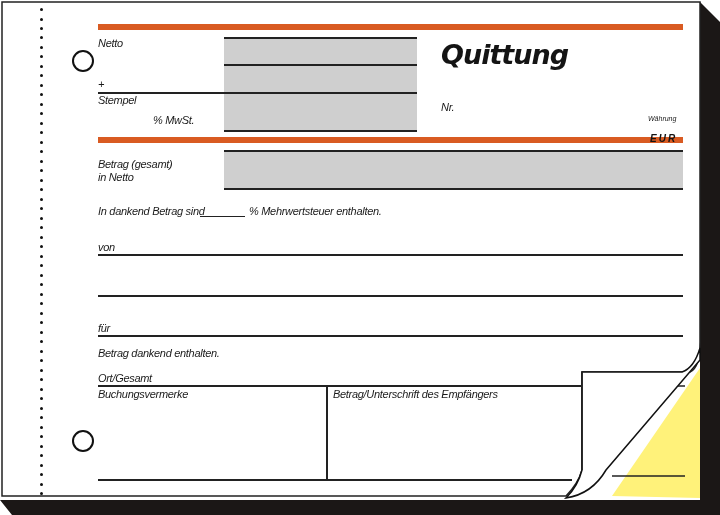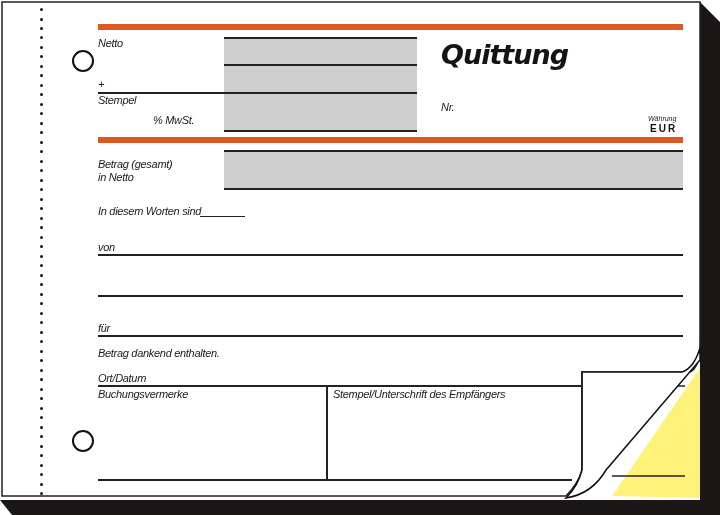--- a/index.html
+++ b/index.html
@@ -11,21 +11,21 @@
     .abs { position: absolute; }
     .txt { position: absolute; font-style: italic; font-size: 11px; color: #1a1a1a;
            font-family: "Liberation Sans", sans-serif; letter-spacing: -0.3px; white-space: nowrap; }
     .orange-bar { position: absolute; background: #d95b22; height: 6px; }
     .gray-box { position: absolute; background: #cfcfcf; }
     .hline { position: absolute; background: #222; height: 2px; }
     .vline { position: absolute; background: #222; width: 2px; }
     .title { position: absolute; font-family: "DejaVu Sans", sans-serif; font-weight: bold;
              font-style: italic; font-size: 27px; color: #141414; letter-spacing: -1px; }
     .eur { position: absolute; font-family: "Liberation Sans", sans-serif; font-weight: bold;
-           font-size: 10px; letter-spacing: 2px; color: #141414; }
+           font-style: italic; font-size: 10px; letter-spacing: 2px; color: #141414; margin-top: 10px; }
     .small { position: absolute; font-style: italic; font-size: 7px; color: #1a1a1a;
              font-family: "Liberation Sans", sans-serif; }
     .dot { position: absolute; width: 3px; height: 3px; border-radius: 50%; background: #111; left: 40px; }
     .hole { position: absolute; width: 22px; height: 22px; border: 2px solid #111; border-radius: 50%;
             box-sizing: border-box; }
     .underline-blank { position: absolute; height: 1px; background: #222; }
   </style>
 </head>
 <body>
 
@@ -130,36 +130,37 @@
     <div class="abs" style="left:458px; top:98px; width:150px; height:18px;"></div>
     <span class="small" style="left:648px; top:115px;">Währung</span>
     <span class="eur" style="left:650px; top:123px;">EUR</span>
 
     <span class="txt" style="left:98px; top:158px;">Betrag (gesamt)</span>
     <span class="txt" style="left:98px; top:171px;">in Netto</span>
     <div class="gray-box" style="left:224px; top:151px; width:459px; height:38px;"></div>
     <div class="hline" style="left:224px; top:150px; width:459px;"></div>
     <div class="hline" style="left:224px; top:188px; width:459px;"></div>
 
-    <span class="txt" style="left:98px; top:205px;">In diesem Worten sind</span>
+    <span class="txt" style="left:98px; top:205px;">In dankend Betrag sind</span>
     <div class="underline-blank" style="left:200px; top:216px; width:45px;"></div>
+    <span class="txt" style="left:249px; top:205px;">% Mehrwertsteuer enthalten.</span>
 
     <span class="txt" style="left:98px; top:241px;">von</span>
     <div class="hline" style="left:98px; top:254px; width:585px; height:1.5px;"></div>
     <div class="hline" style="left:98px; top:295px; width:585px; height:1.5px;"></div>
 
     <span class="txt" style="left:98px; top:322px;">für</span>
     <div class="hline" style="left:98px; top:335px; width:585px; height:1.5px;"></div>
 
     <span class="txt" style="left:98px; top:347px;">Betrag dankend enthalten.</span>
 
-    <span class="txt" style="left:98px; top:372px;">Ort/Datum</span>
+    <span class="txt" style="left:98px; top:372px;">Ort/Gesamt</span>
     <div class="hline" style="left:98px; top:385px; width:484px;"></div>
 
     <span class="txt" style="left:98px; top:388px;">Buchungsvermerke</span>
     <div class="vline" style="left:326px; top:386px; height:94px;"></div>
-    <span class="txt" style="left:333px; top:388px;">Stempel/Unterschrift des Empfängers</span>
+    <span class="txt" style="left:333px; top:388px;">Betrag/Unterschrift des Empfängers</span>
     <div class="hline" style="left:98px; top:479px; width:474px;"></div>
 
     <div class="abs" style="left:98px; top:402px; width:226px; height:75px;"></div>
     <div class="abs" style="left:330px; top:402px; width:250px; height:75px;"></div>
   </div>
 </div>
 
 </body></html>

